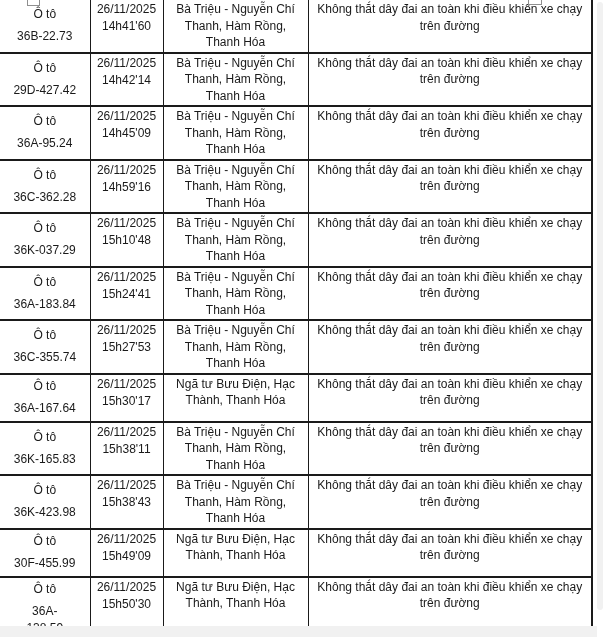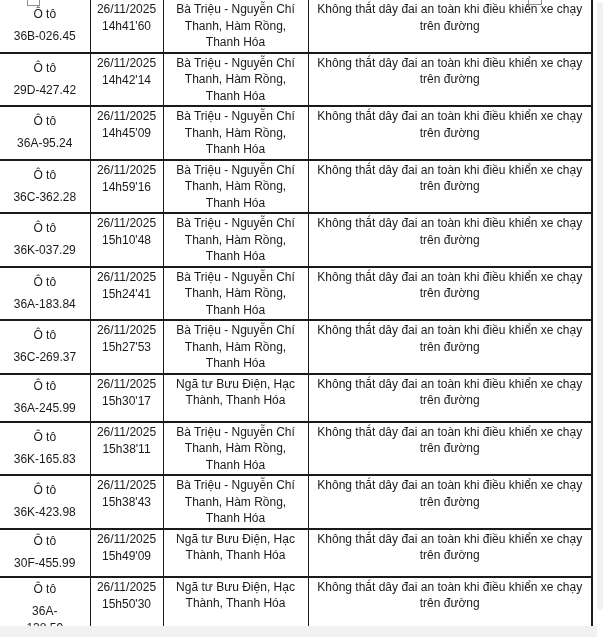--- a/index.html
+++ b/index.html
@@ -95,21 +95,21 @@
       <colgroup>
         <col style="width:90px">
         <col style="width:73px">
         <col style="width:145px">
         <col style="width:284px">
       </colgroup>
       <tbody id="rows-body">
           <tr class="tall">
     <td class="c-vehicle">
       <div class="v-line">Ô tô</div>
-      <div class="v-line"><span class="plate">36B-026.45</span></div>
+      <div class="v-line"><span class="plate">36B-22.73</span></div>
     </td>
     <td class="c-datetime">
       <div class="dt-line">26/11/2025</div>
       <div class="dt-line">14h41'60</div>
     </td>
     <td class="c-location">Bà Triệu - Nguyễn Chí Thanh, Hàm Rồng, Thanh Hóa</td>
     <td class="c-violation">Không thắt dây đai an toàn khi điều khiển xe chạy trên đường</td>
   </tr>
           <tr class="tall">
     <td class="c-vehicle">
@@ -167,33 +167,33 @@
     <td class="c-datetime">
       <div class="dt-line">26/11/2025</div>
       <div class="dt-line">15h24'41</div>
     </td>
     <td class="c-location">Bà Triệu - Nguyễn Chí Thanh, Hàm Rồng, Thanh Hóa</td>
     <td class="c-violation">Không thắt dây đai an toàn khi điều khiển xe chạy trên đường</td>
   </tr>
           <tr class="tall">
     <td class="c-vehicle">
       <div class="v-line">Ô tô</div>
-      <div class="v-line"><span class="plate">36C-269.37</span></div>
+      <div class="v-line"><span class="plate">36C-355.74</span></div>
     </td>
     <td class="c-datetime">
       <div class="dt-line">26/11/2025</div>
       <div class="dt-line">15h27'53</div>
     </td>
     <td class="c-location">Bà Triệu - Nguyễn Chí Thanh, Hàm Rồng, Thanh Hóa</td>
     <td class="c-violation">Không thắt dây đai an toàn khi điều khiển xe chạy trên đường</td>
   </tr>
           <tr class="short">
     <td class="c-vehicle">
       <div class="v-line">Ô tô</div>
-      <div class="v-line"><span class="plate">36A-245.99</span></div>
+      <div class="v-line"><span class="plate">36A-167.64</span></div>
     </td>
     <td class="c-datetime">
       <div class="dt-line">26/11/2025</div>
       <div class="dt-line">15h30'17</div>
     </td>
     <td class="c-location">Ngã tư Bưu Điện, Hạc Thành, Thanh Hóa</td>
     <td class="c-violation">Không thắt dây đai an toàn khi điều khiển xe chạy trên đường</td>
   </tr>
           <tr class="tall">
     <td class="c-vehicle">

